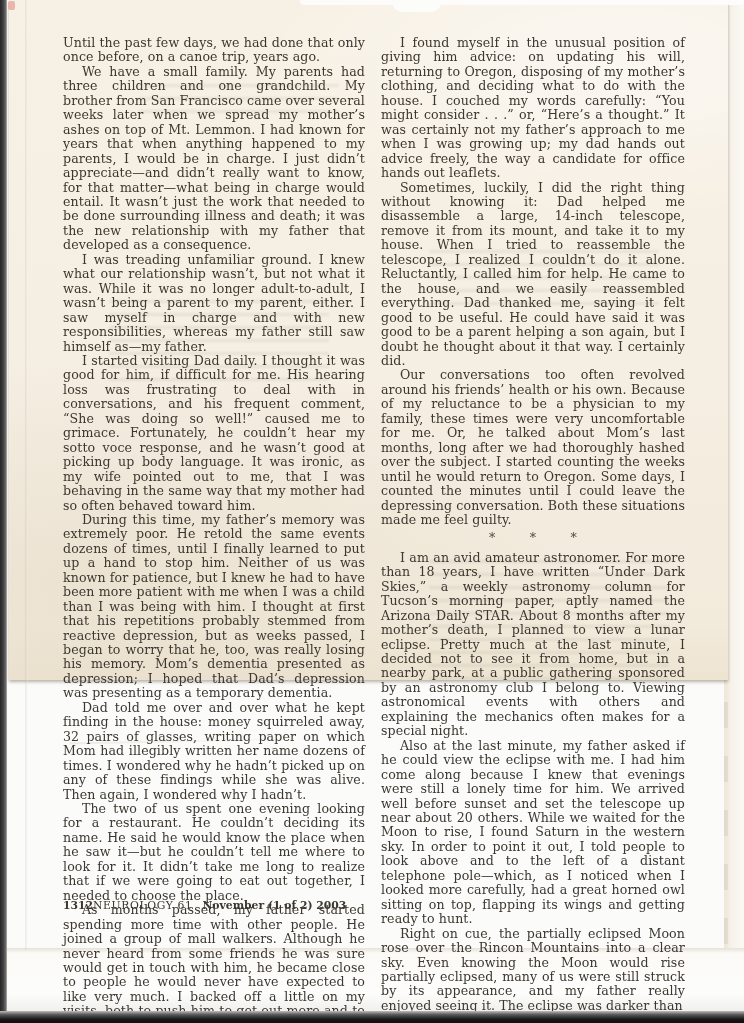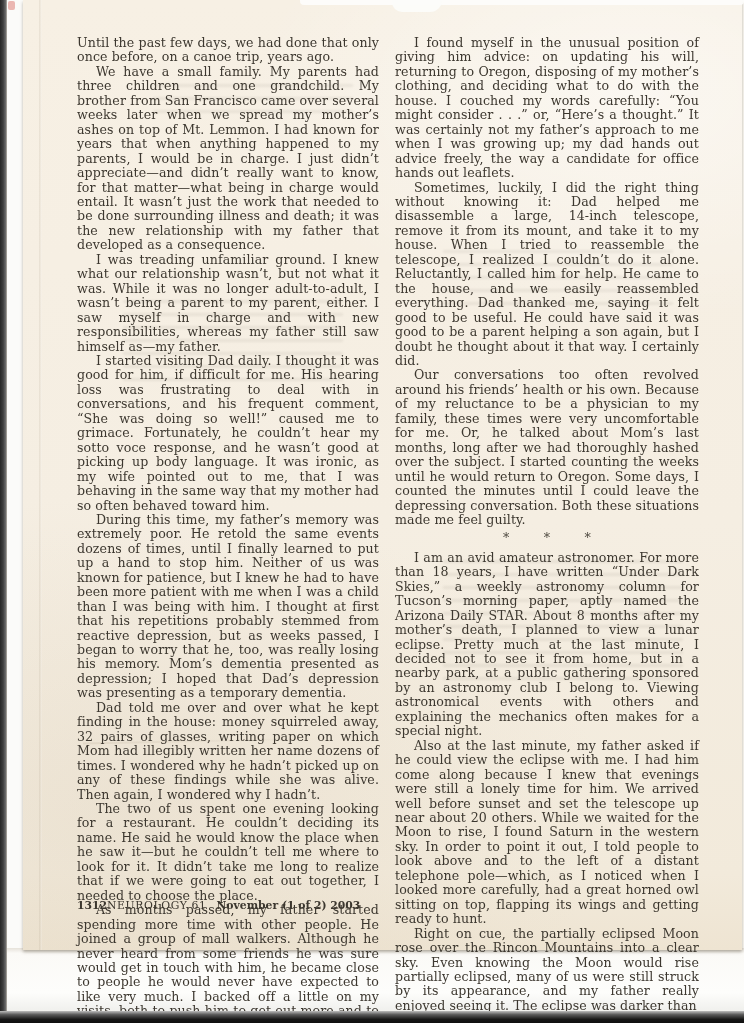--- a/index.html
+++ b/index.html
@@ -35,21 +35,21 @@
     position:absolute;left:300px;top:0;width:444px;height:5px;background:#fdfdfc;
     border-radius:0 0 4px 4px;opacity:.9;
   }
   .tear-top-blob{
     position:absolute;left:392px;top:0;width:50px;height:12px;background:#fcfcfa;
     border-radius:0 0 12px 10px;opacity:.95;
   }
   .pink-mark{position:absolute;left:8px;top:1px;width:7px;height:9px;background:#e7a6a0;border-radius:2px;opacity:.8;}
   
   .paper{
-    position:absolute;left:23px;top:0;width:719px;height:950px;
+    position:absolute;left:9px;top:0;width:719px;height:680px;
     background:
       radial-gradient(120% 60% at 15% 85%, rgba(214,200,178,.25) 0%, rgba(214,200,178,0) 55%),
       radial-gradient(90% 40% at 85% 10%, rgba(255,255,255,.5) 0%, rgba(255,255,255,0) 60%),
       linear-gradient(180deg,#f7f0e4 0%,#f5eee2 55%,#f2eadb 92%,#eee4d2 100%);
     box-shadow:0 2px 3px rgba(60,50,30,.35);
   }
   
   .crease1{position:absolute;left:16px;top:0;width:3px;height:950px;
     background:linear-gradient(90deg,rgba(120,100,70,.12),rgba(255,255,255,.25));}
   .crease2{position:absolute;left:60px;top:740px;width:250px;height:2px;

